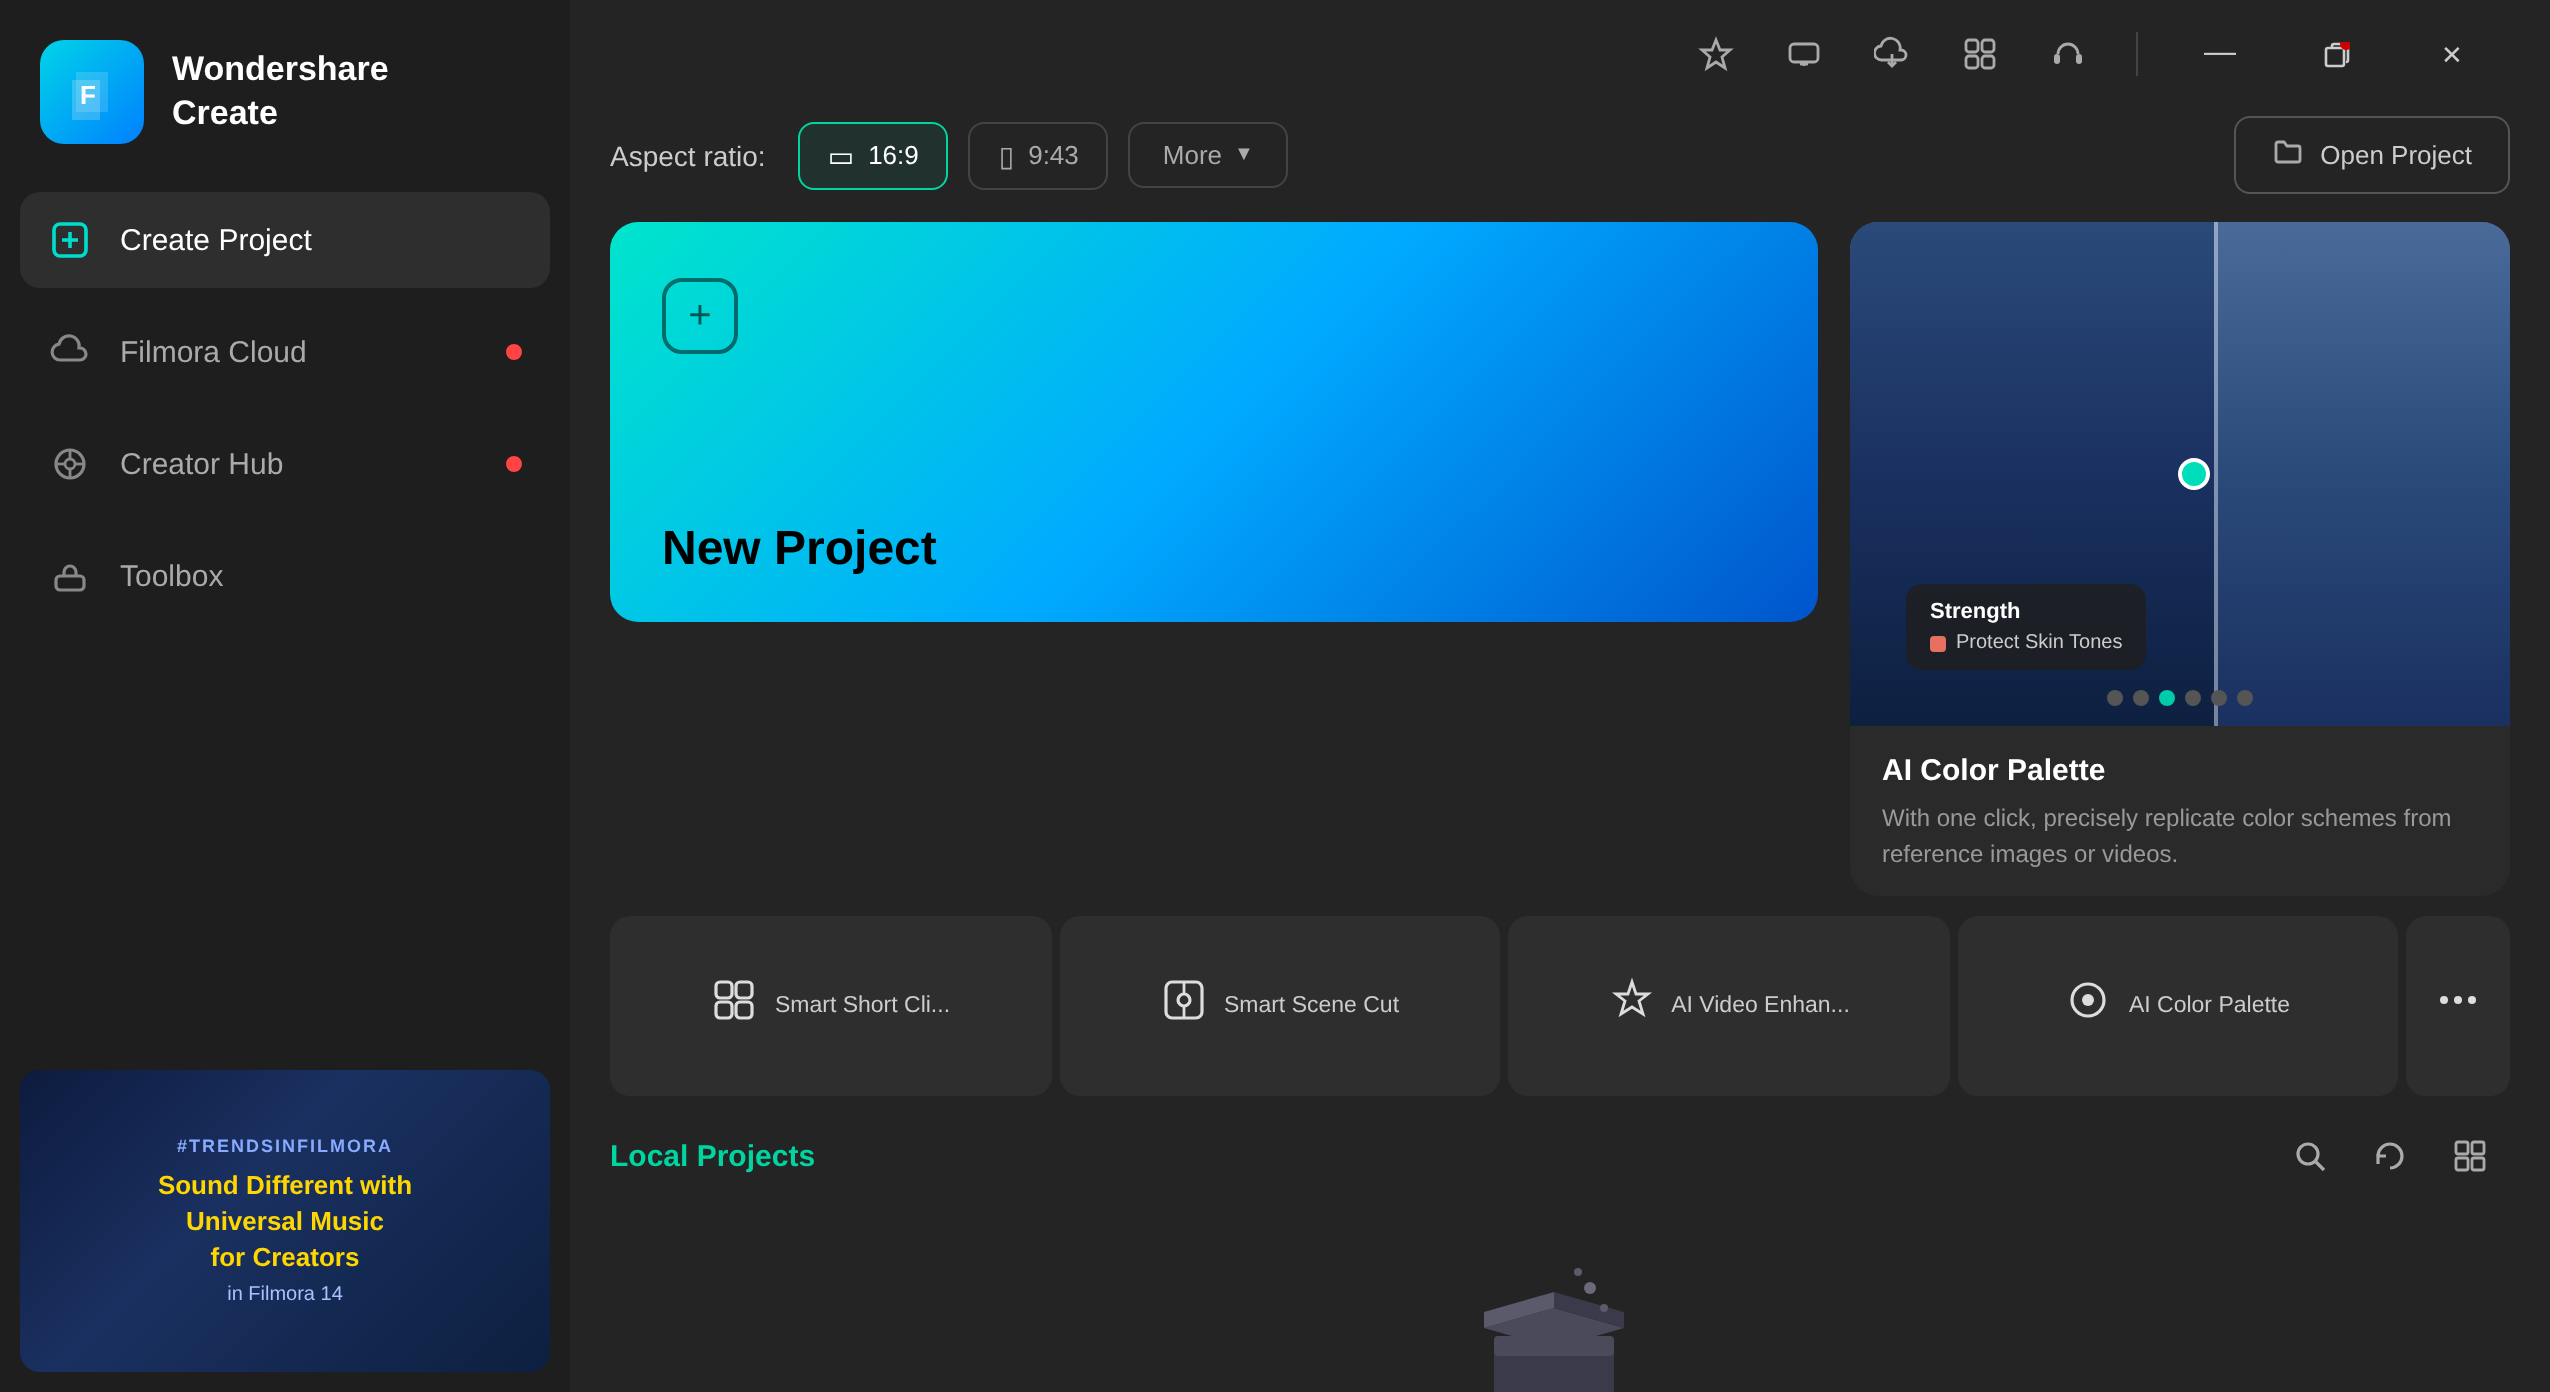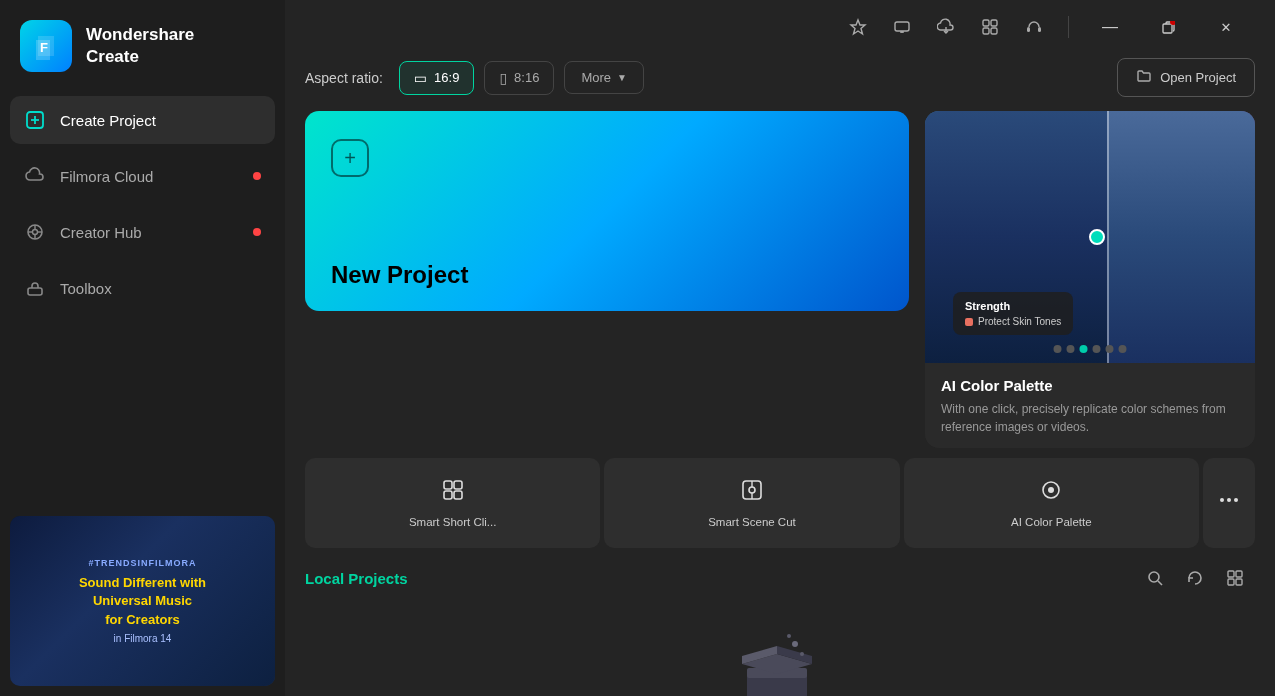--- a/index.html
+++ b/index.html
@@ -96,21 +96,21 @@
       position: absolute;
       right: 14px;
       top: 50%;
       transform: translateY(-50%);
     }
 
     .sidebar-banner {
       margin: 10px;
       border-radius: 10px;
       overflow: hidden;
-      height: 170px;
+      height: 151px;
       background: linear-gradient(135deg, #0a1628, #1a2a4a);
       position: relative;
       flex-shrink: 0;
     }
 
     .sidebar-banner-content {
       position: absolute;
       inset: 0;
       background: linear-gradient(135deg, #0d1b3e 0%, #1a3060 40%, #0d2040 100%);
       display: flex;
@@ -324,21 +324,21 @@
       gap: 4px;
       padding: 10px 20px 0 20px;
     }
 
     .feature-card {
       flex: 1;
       height: 90px;
       background: #2e2e2e;
       border-radius: 10px;
       display: flex;
-      flex-direction: column;
+      flex-direction: row;
       align-items: center;
       justify-content: center;
       gap: 8px;
       cursor: pointer;
       font-size: 11.5px;
       color: #ccc;
       text-align: center;
       padding: 8px 6px;
     }
 
@@ -672,21 +672,21 @@
   </div>
 
   <div class="aspect-ratio-bar">
     <span class="aspect-label">Aspect ratio:</span>
     <div class="aspect-btn active">
       <span class="btn-icon">▭</span>
       <span>16:9</span>
     </div>
     <div class="aspect-btn inactive">
       <span class="btn-icon">▯</span>
-      <span>8:16</span>
+      <span>9:43</span>
     </div>
     <div class="more-btn">
       <span>More</span>
       <span style="font-size:10px;">▼</span>
     </div>
     <div class="open-project-btn">
       <span>
         <svg width="16" height="16" viewBox="0 0 16 16" fill="none">
           <path d="M2 4a1 1 0 011-1h3l1.5 2H13a1 1 0 011 1v6a1 1 0 01-1 1H3a1 1 0 01-1-1V4z" stroke="#aaa" stroke-width="1.4" fill="none"></path>
         </svg>
@@ -754,20 +754,28 @@
     <div class="feature-card">
       <div class="fc-icon">
         <svg width="24" height="24" viewBox="0 0 24 24" fill="none">
           <rect x="3" y="3" width="18" height="18" rx="3" stroke="#ddd" stroke-width="1.6" fill="none"></rect>
           <circle cx="12" cy="12" r="3" stroke="#ddd" stroke-width="1.6" fill="none"></circle>
           <line x1="12" y1="3" x2="12" y2="9" stroke="#ddd" stroke-width="1.4"></line>
           <line x1="12" y1="15" x2="12" y2="21" stroke="#ddd" stroke-width="1.4"></line>
         </svg>
       </div>
       <span>Smart Scene Cut</span>
+    </div>
+    <div class="feature-card">
+      <div class="fc-icon">
+        <svg width="24" height="24" viewBox="0 0 24 24" fill="none">
+          <path d="M12 3L14 9H20L15.5 12.5L17.5 19L12 15.5L6.5 19L8.5 12.5L4 9H10L12 3Z" stroke="#ddd" stroke-width="1.4" fill="none"></path>
+        </svg>
+      </div>
+      <span>AI Video Enhan...</span>
     </div>
     <div class="feature-card">
       <div class="fc-icon">
         <svg width="24" height="24" viewBox="0 0 24 24" fill="none">
           <circle cx="12" cy="12" r="8" stroke="#ddd" stroke-width="1.6" fill="none"></circle>
           <circle cx="12" cy="12" r="3" fill="#ddd"></circle>
         </svg>
       </div>
       <span>AI Color Palette</span>
     </div>

